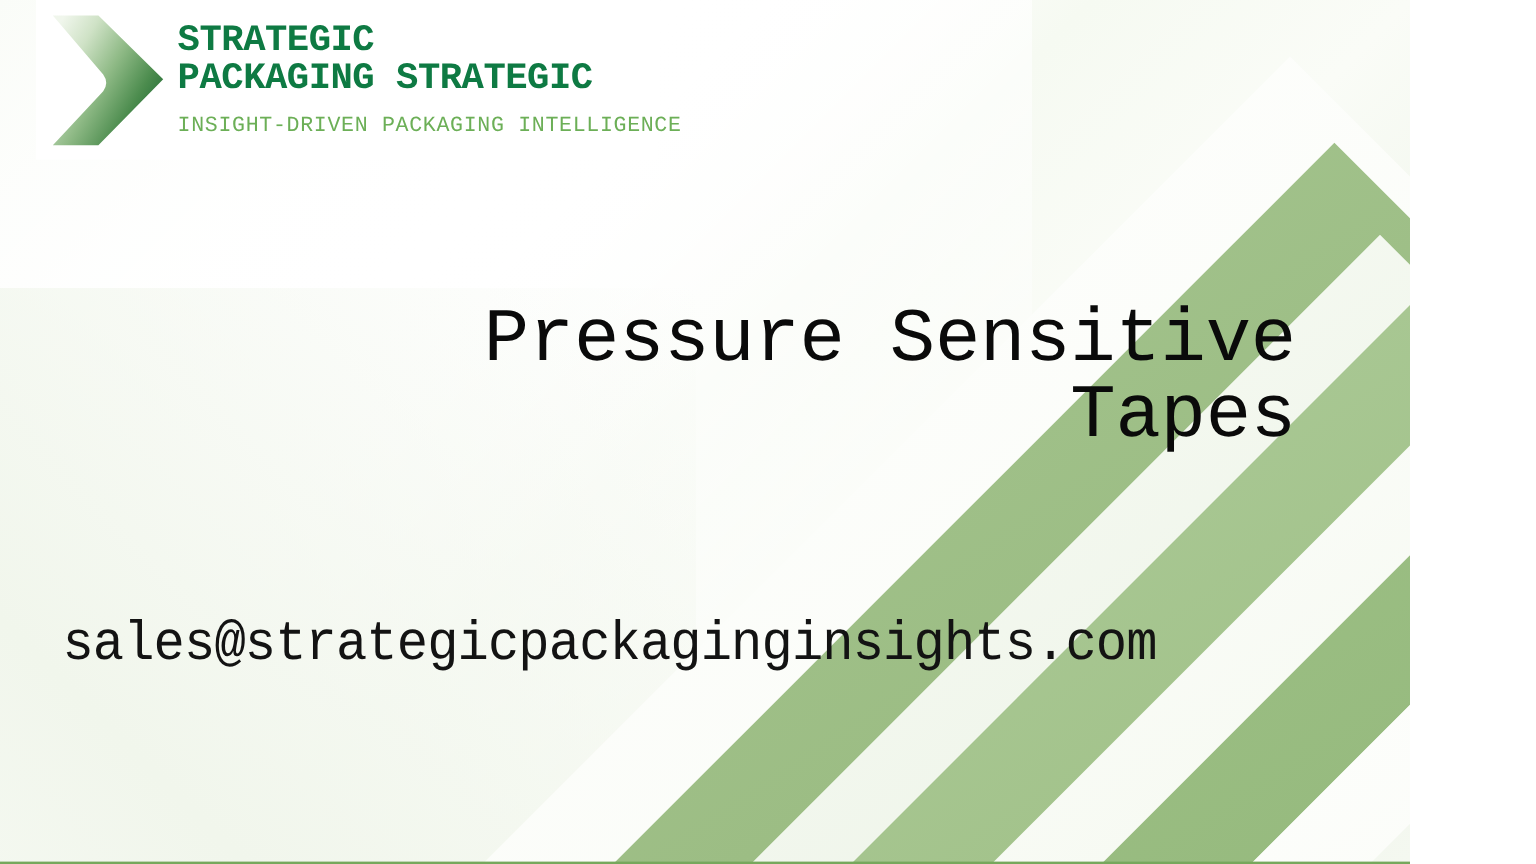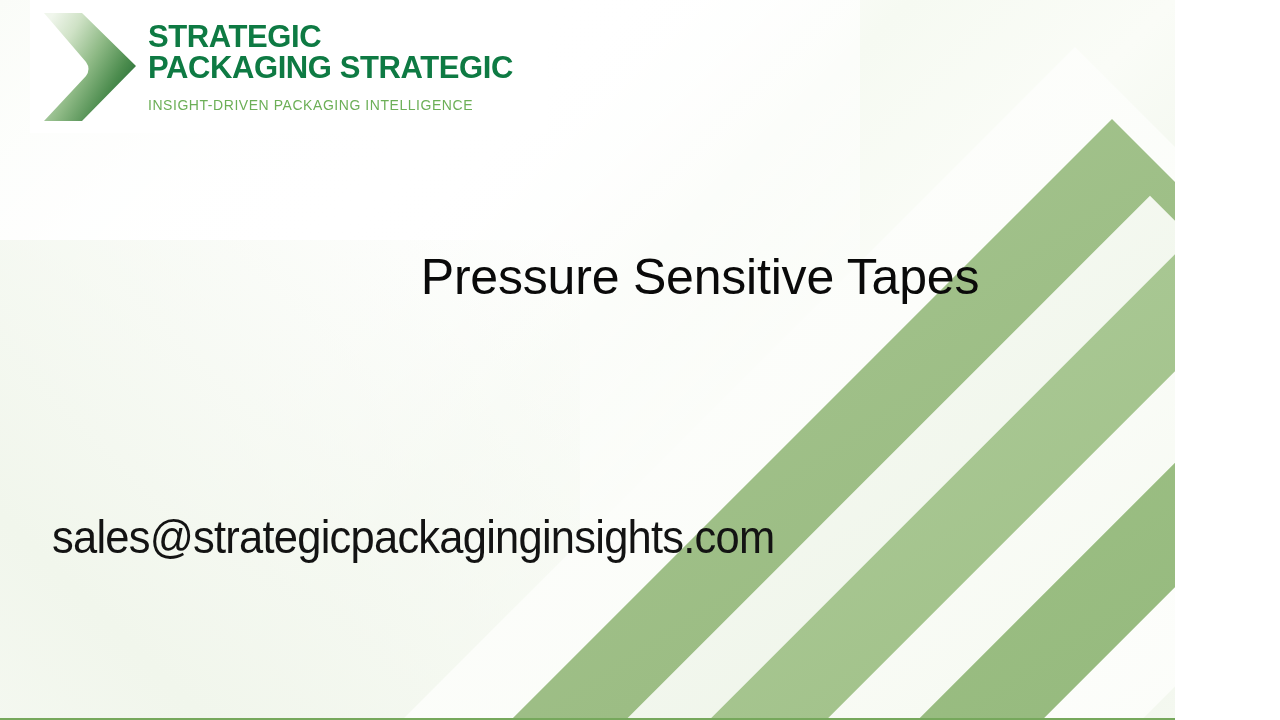--- a/index.html
+++ b/index.html
@@ -6,21 +6,21 @@
     margin: 0;
     padding: 0;
     background: #ffffff;
   }
   #slide {
     position: relative;
     width: 1175px;
     height: 720px;
     overflow: hidden;
     background: #0f766e;
-    font-family: Liberation Sans, sans-serif;
+    font-family: Liberation Mono, monospace;
   }
 
   
   .bg-base {
     position: absolute;
     inset: 0;
     background: linear-gradient(135deg,
         #F7FAF4 0%,
         #FDFEFC 18%,
         #FFFFFF 34%,
@@ -91,34 +91,34 @@
     color: #0E7A43;
     font-weight: bold;
     font-size: 31px;
     line-height: 0.99;
     letter-spacing: -0.4px;
     white-space: nowrap;
   }
   .logo-tagline {
     margin-top: 13px;
     color: #6CAF57;
-    font-size: 14px;
+    font-size: 18px;
     letter-spacing: 0.55px;
     white-space: nowrap;
   }
 
   
   .slide-title {
     position: absolute;
     left: 320px;
     top: 252px;
     width: 760px;
-    text-align: center;
+    text-align: right;
     color: #0A0A0A;
-    font-size: 50px;
+    font-size: 63px;
     line-height: 1.0;
     letter-spacing: -0.2px;
   }
 
   
   .contact-email {
     position: absolute;
     left: 52px;
     top: 513px;
     color: #131313;

